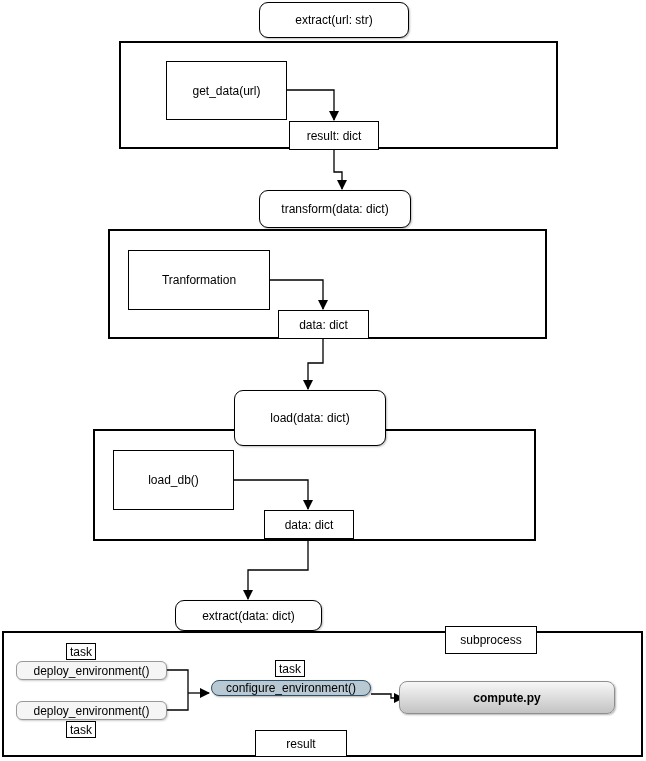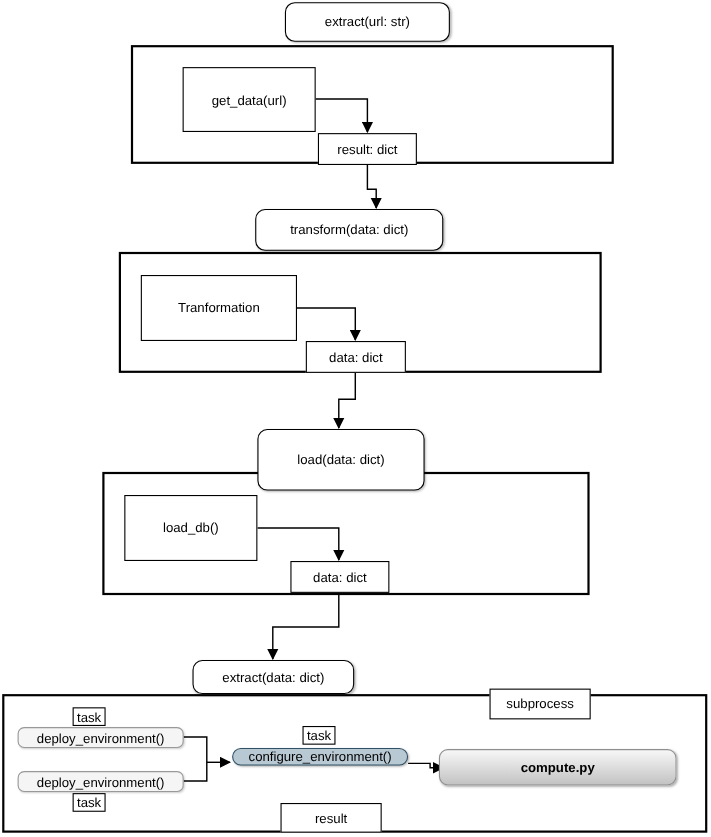--- a/index.html
+++ b/index.html
@@ -55,21 +55,21 @@
     background: linear-gradient(#f7f7f7, #c3c3c3);
     border: 1px solid #8f8f8f;
     border-radius: 8px;
     box-shadow: 1px 1px 2px rgba(0,0,0,0.3);
   }
   
   #n-extract      { left:259px; top:2px;   width:150px; height:36px; }
   #g-extract      { left:119px; top:41px;  width:439px; height:108px; }
   #n-get-data     { left:138px; top:61px;  width:121px; height:59px;margin-left:28px; }
   #n-result-dict  { left:289px; top:121px; width:90px;  height:29px; }
-  #n-transform    { left:232px; top:190px; width:171px; height:38px; }
+  #n-transform    { left:259px; top:190px; width:152px; height:38px; }
   #g-transform    { left:108px; top:229px; width:439px; height:110px; }
   #n-tranformation{ left:128px; top:250px; width:142px; height:60px; }
   #n-tdata        { left:278px; top:310px; width:91px;  height:29px; }
   #n-load         { left:234px; top:390px; width:152px; height:56px; }
   #g-load         { left:93px;  top:429px; width:443px; height:112px; }
   #n-load-db      { left:113px; top:450px; width:121px; height:60px; }
   #n-ldata        { left:264px; top:510px; width:90px;  height:29px; }
   #n-compute      { left:175px; top:600px; width:147px; height:31px; }
   #g-compute      { left:2px;   top:631px; width:641px; height:126px; }
   #n-task1        { left:66px;  top:643px; width:30px;  height:17px; }

